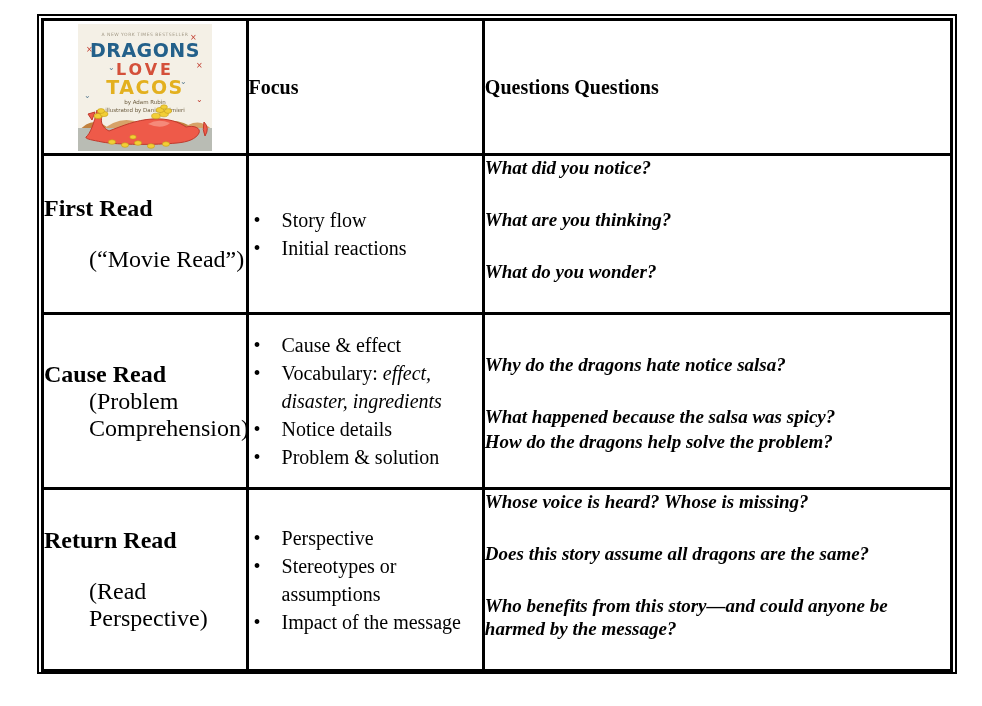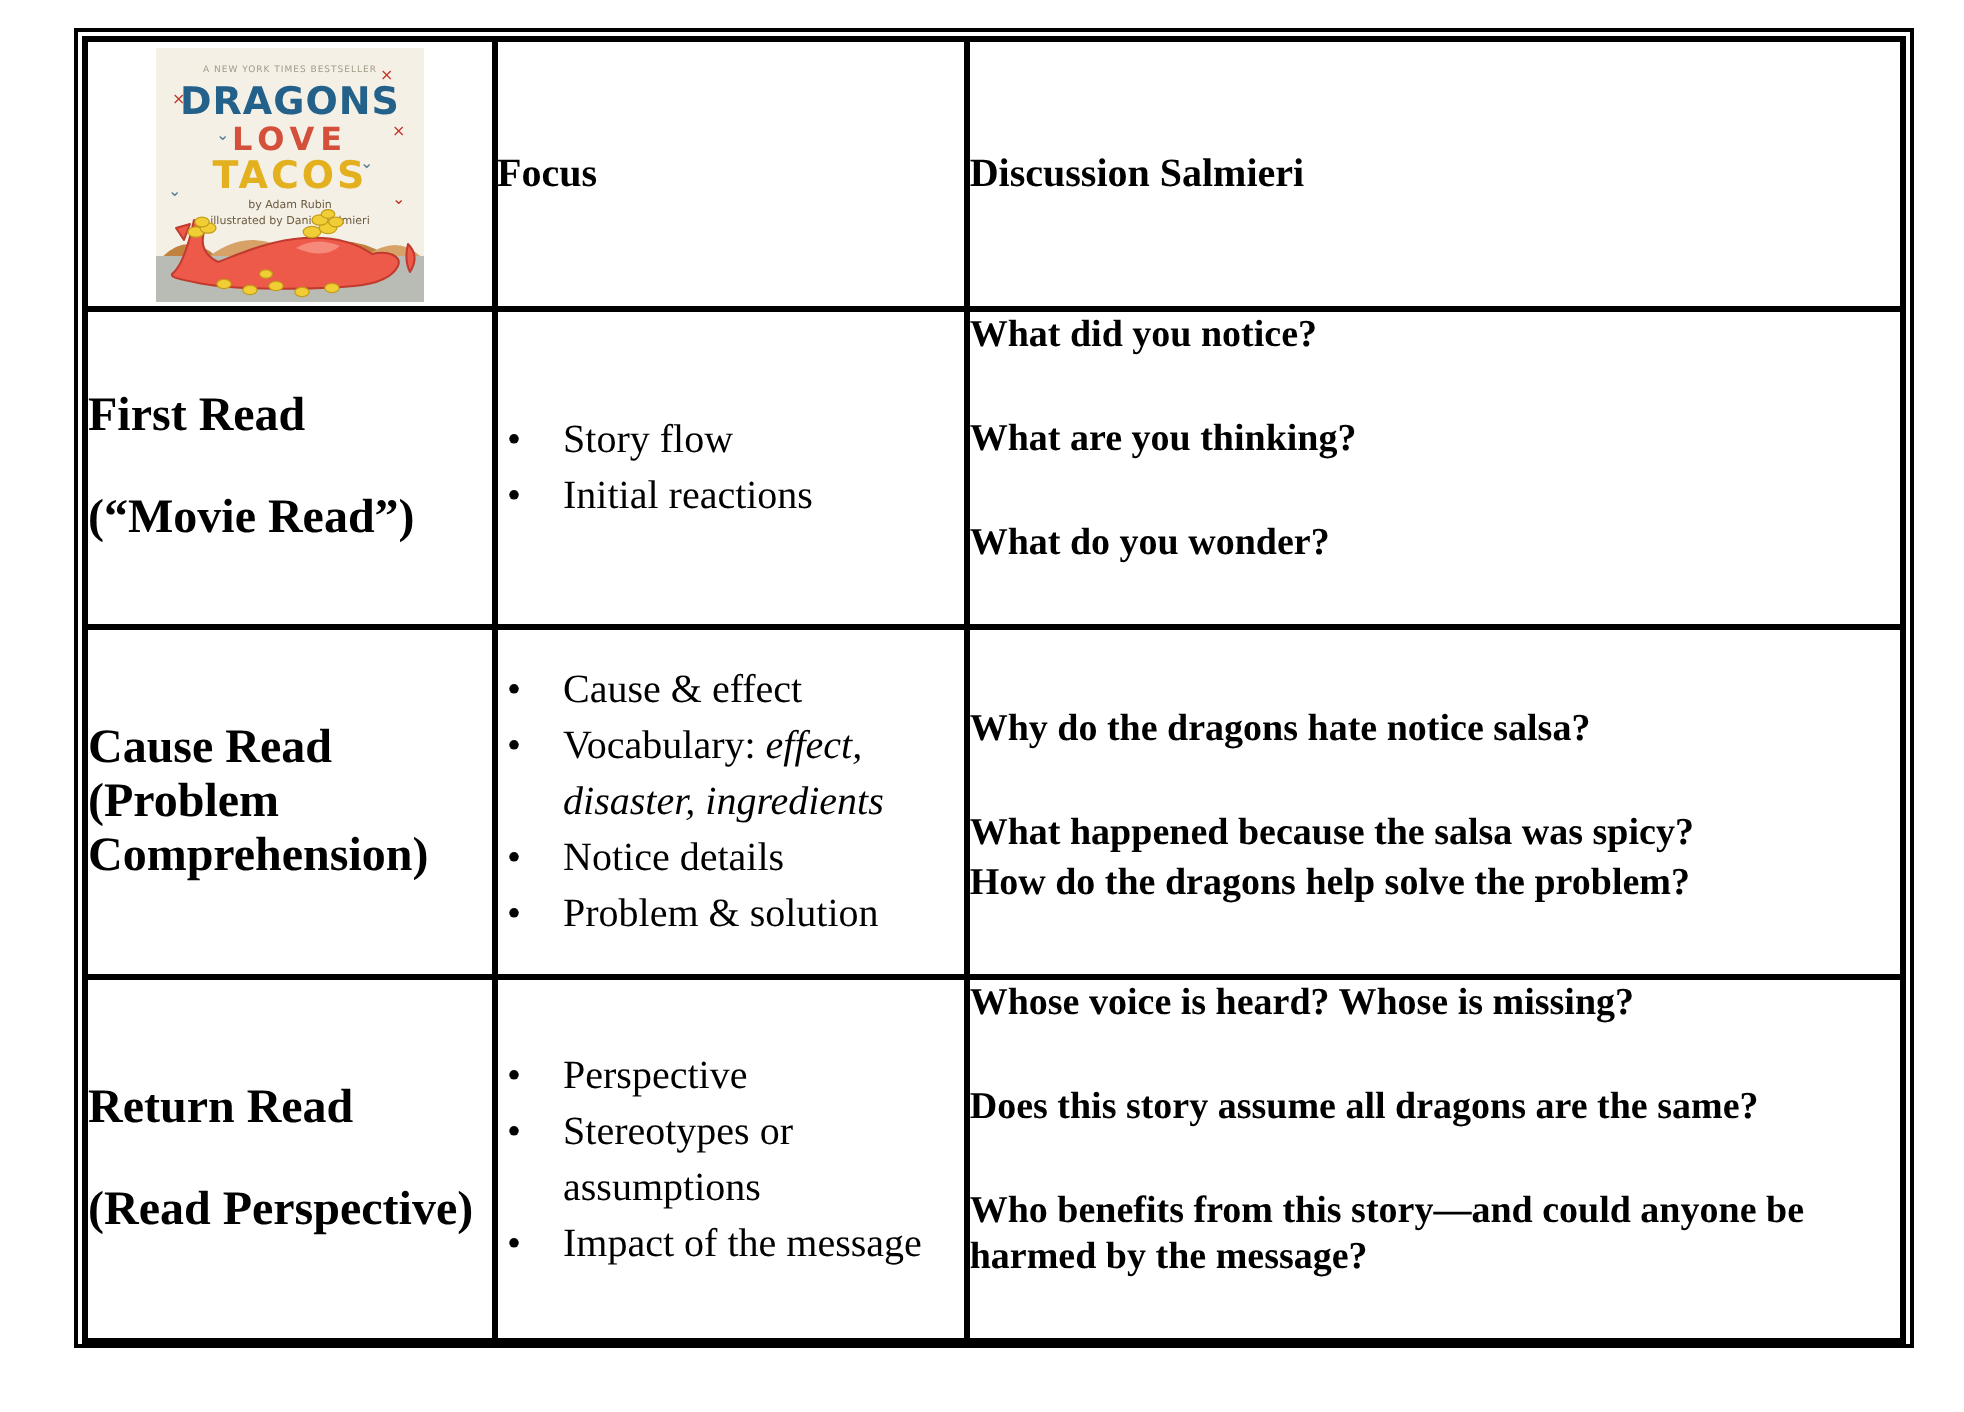--- a/index.html
+++ b/index.html
@@ -38,31 +38,31 @@
   .col-focus { width:26%; }
   .col-q     { width:51.5%; }
 
   .book-cell { text-align:center; vertical-align:middle; }
   svg.cover  { width:136px; height:127px; display:block; margin:2px auto 2px auto; }
 
   .hdr-cell  { font-weight:bold; font-size:20px; }
 
   .label-cell { padding:4px 4px 4px 8px; font-size:24px; line-height:27px; }
   .label-title{ margin:0; font-weight:bold; }
-  .label-sub  { margin:24px 0 0 0; font-weight:bold; }
+  .label-sub  { margin:24px 0 0 0; font-weight:normal;padding-left:45px; }
   .label-sub.tight { margin-top:0; }
 
   .focus-cell { padding:4px 2px 4px 10px; font-size:20px;margin-top:36px; }
   .focus-cell ul { list-style:none; margin:0; padding:0; }
   .focus-cell li { position:relative; padding-left:33px; line-height:28px; }
   .focus-cell li::before { content:"\2022"; position:absolute; left:5px; top:0; }
   .focus-cell li .em { font-style:italic; }
 
   .q-cell { vertical-align:top; padding:7px 8px 4px 6px;
-            font-size:19px; font-weight:bold; line-height:23px;margin-top:28px; }
+            font-size:19px; font-weight:bold; font-style:italic; line-height:23px;margin-top:28px; }
   .q-cell p { margin:0 0 29px 0; }
   .q-cell p.mb0 { margin-bottom:2px; }
   .q-cell.pad-top { padding-top:33px; }
 </style>
 </head>
 <body>
 
 <div class="tbl-outer">
   <table class="guide">
     <colgroup>
@@ -132,21 +132,21 @@
               <ellipse cx="88" cy="120" rx="3.6" ry="2.3" fill="#f2ce36"></ellipse>
               <ellipse cx="55" cy="113" rx="3.2" ry="2.1" fill="#f2ce36"></ellipse>
             </g>
           </g>
         </svg>
       </td>
       <td class="hdr-cell">
         <span>Focus</span>
       </td>
       <td class="hdr-cell">
-        <span>Discussion Salmieri</span>
+        <span>Questions Questions</span>
       </td>
     </tr>
 
     <tr class="row-first">
       <td class="label-cell">
         <p class="label-title">First Read</p>
         <p class="label-sub">(“Movie Read”)</p>
       </td>
       <td class="focus-cell">
         <ul>

